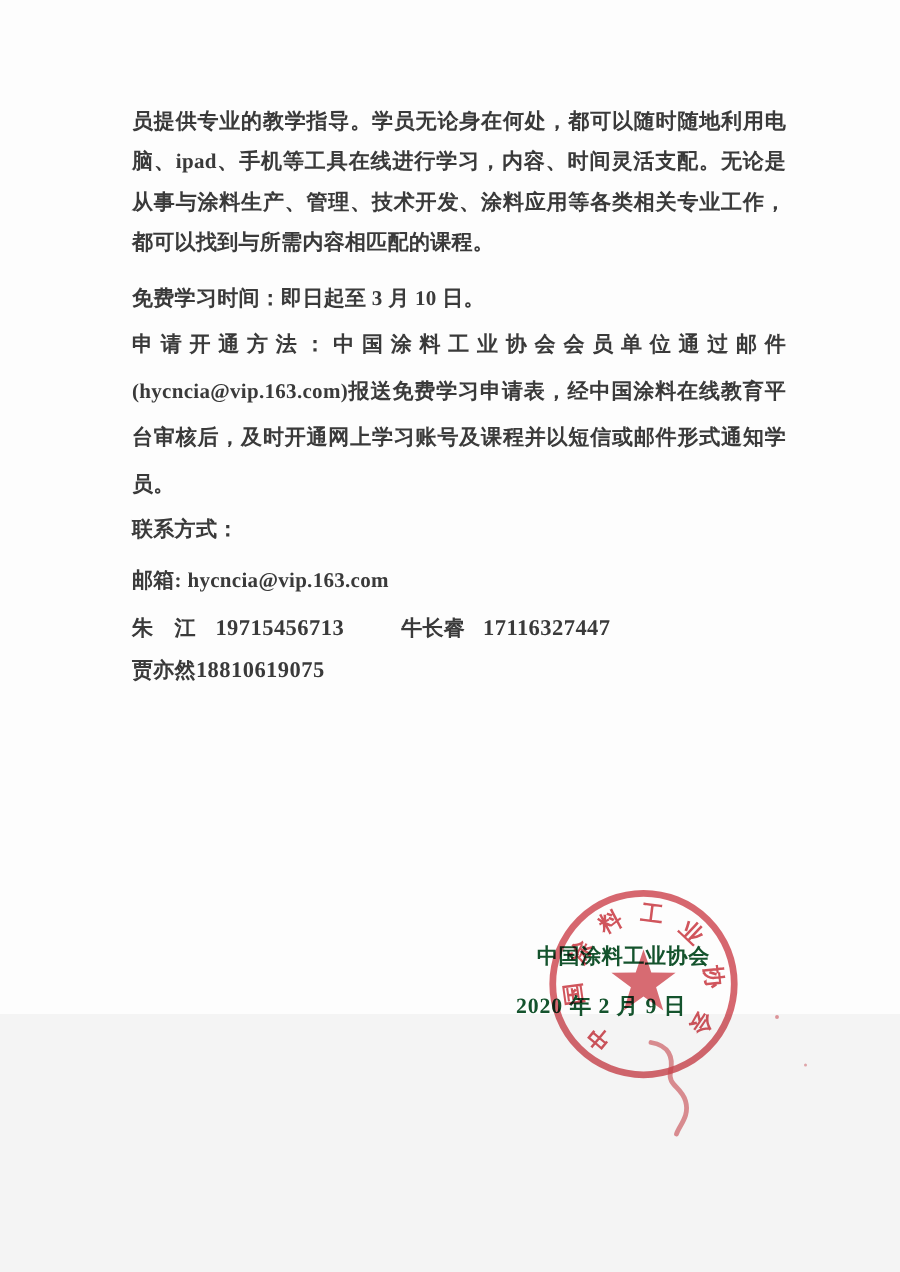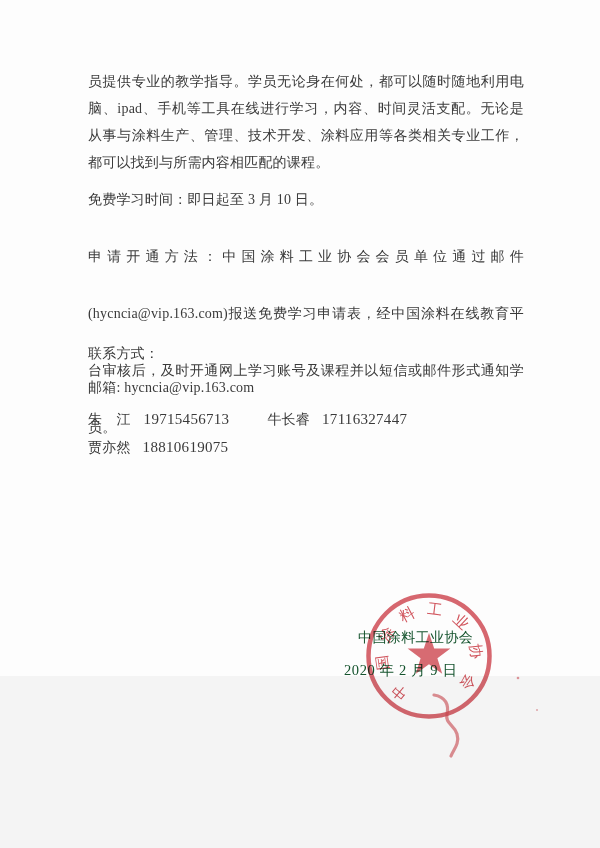--- a/index.html
+++ b/index.html
@@ -7,30 +7,31 @@
     width:600px;height:848px;
     background:#f4f4f4;
     font-family:"Liberation Serif","DejaVu Serif",serif;
     overflow:hidden;
   }
   .page{
     position:relative;
     width:600px;height:676px;
     background:var(--page-bg,#fdfdfd);
     color:var(--text-color,#3a3a3a);
+    font-weight:bold;
   }
   .content{
     position:absolute;left:88px;width:436px;
     font-size:14px;
     letter-spacing:.2px;
   }
   .line{
     line-height:27px;height:27px;white-space:nowrap;
   }
-  .lh31 .line{line-height:31px;height:31px;margin-top:26px;}
+  .lh31 .line{line-height:31px;height:31px;}
   .just{
     white-space:normal;
     text-align:justify;
     text-align-last:justify;
     text-justify:inter-character;
   }
   .num{
     font-family:"Liberation Serif","DejaVu Serif",serif;
     font-size:15px;letter-spacing:.3px;
   }
@@ -84,21 +85,21 @@
   </div>
 
   <div class="content" style="top:406px">
     <div class="line">
       <span>朱　江</span><span class="num" style="margin-left:13px">19715456713</span><span style="margin-left:38px">牛长睿</span><span class="num" style="margin-left:12px">17116327447</span>
     </div>
   </div>
 
   <div class="content" style="top:434px">
     <div class="line">
-      <span>贾亦然</span><span class="num" style="margin-left:12px">18810619075</span>
+      <span>贾亦然</span><span class="num" style="margin-left:0">18810619075</span>
     </div>
   </div>
 
   <div class="sig sig-org">中国涂料工业协会</div>
   <div class="sig sig-date">2020 年 2 月 9 日</div>
 
   <div class="seal-wrap">
     <svg width="210" height="200" viewBox="0 0 210 200">
 
       <circle cx="79" cy="83" r="60.5" fill="none" stroke="#cf4750" stroke-width="4.5" opacity="0.82"></circle>

